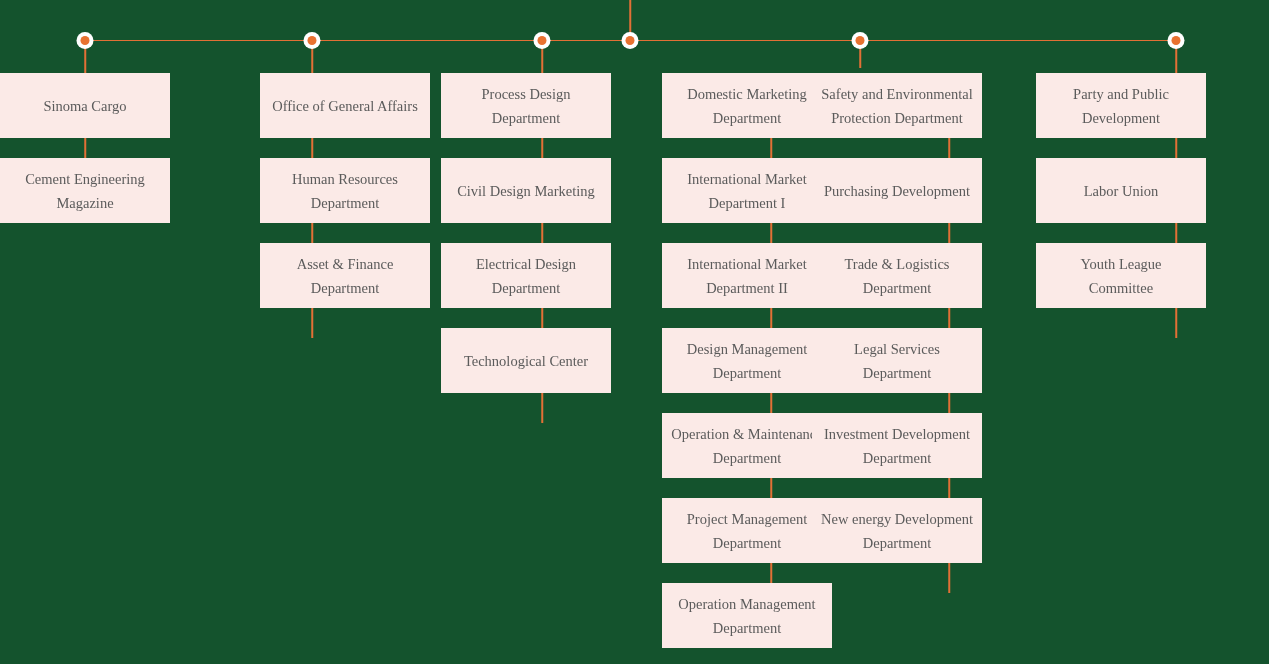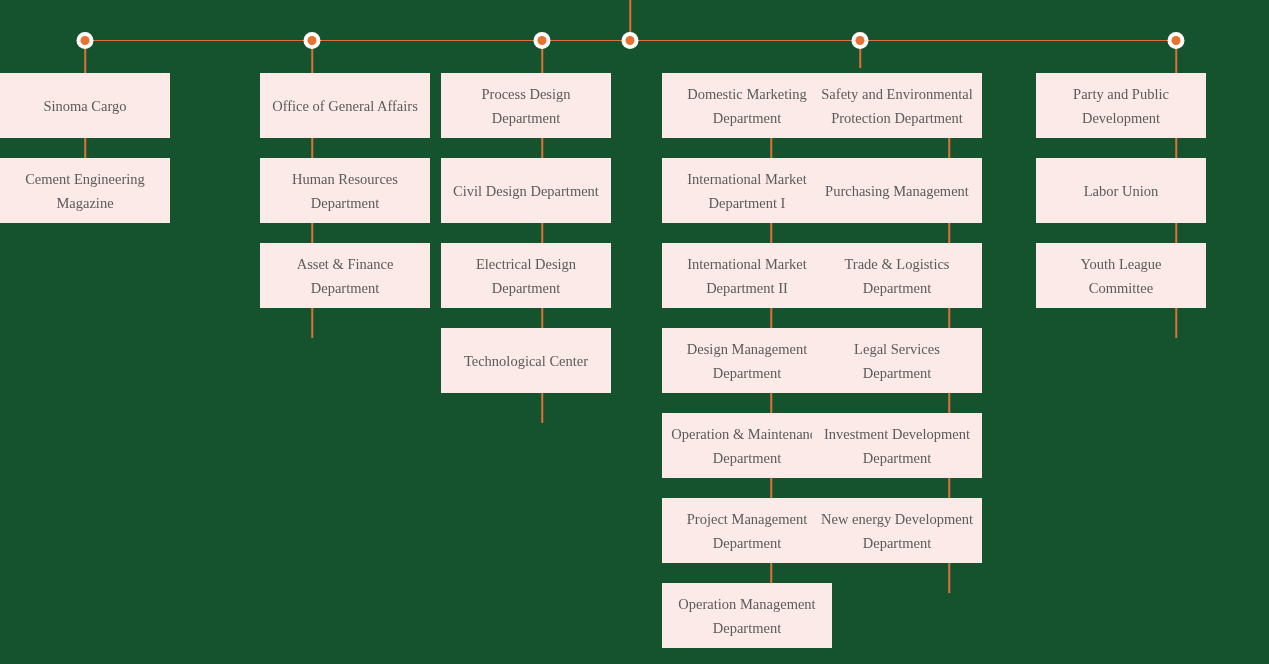--- a/index.html
+++ b/index.html
@@ -92,21 +92,21 @@
     <div class="node">Office of General Affairs</div>
     <div class="node">Human Resources
 Department</div>
     <div class="node">Asset &amp; Finance
 Department</div>
   </div>
 
   <div class="col" style="left:441px;">
     <div class="node">Process Design
 Department</div>
-    <div class="node">Civil Design Department</div>
+    <div class="node">Civil Design Marketing</div>
     <div class="node">Electrical Design
 Department</div>
     <div class="node">Technological Center</div>
   </div>
 
   <div class="col" style="left:662px;">
     <div class="node">Domestic Marketing
 Department</div>
     <div class="node">International Market
 Department I</div>
@@ -118,21 +118,21 @@
 Department</div>
     <div class="node">Project Management
 Department</div>
     <div class="node">Operation Management
 Department</div>
   </div>
 
   <div class="col" style="left:812px;">
     <div class="node">Safety and Environmental
 Protection Department</div>
-    <div class="node">Purchasing Management</div>
+    <div class="node">Purchasing Development</div>
     <div class="node">Trade &amp; Logistics
 Department</div>
     <div class="node">Legal Services
 Department</div>
     <div class="node">Investment Development
 Department</div>
     <div class="node">New energy Development
 Department</div>
   </div>
 

